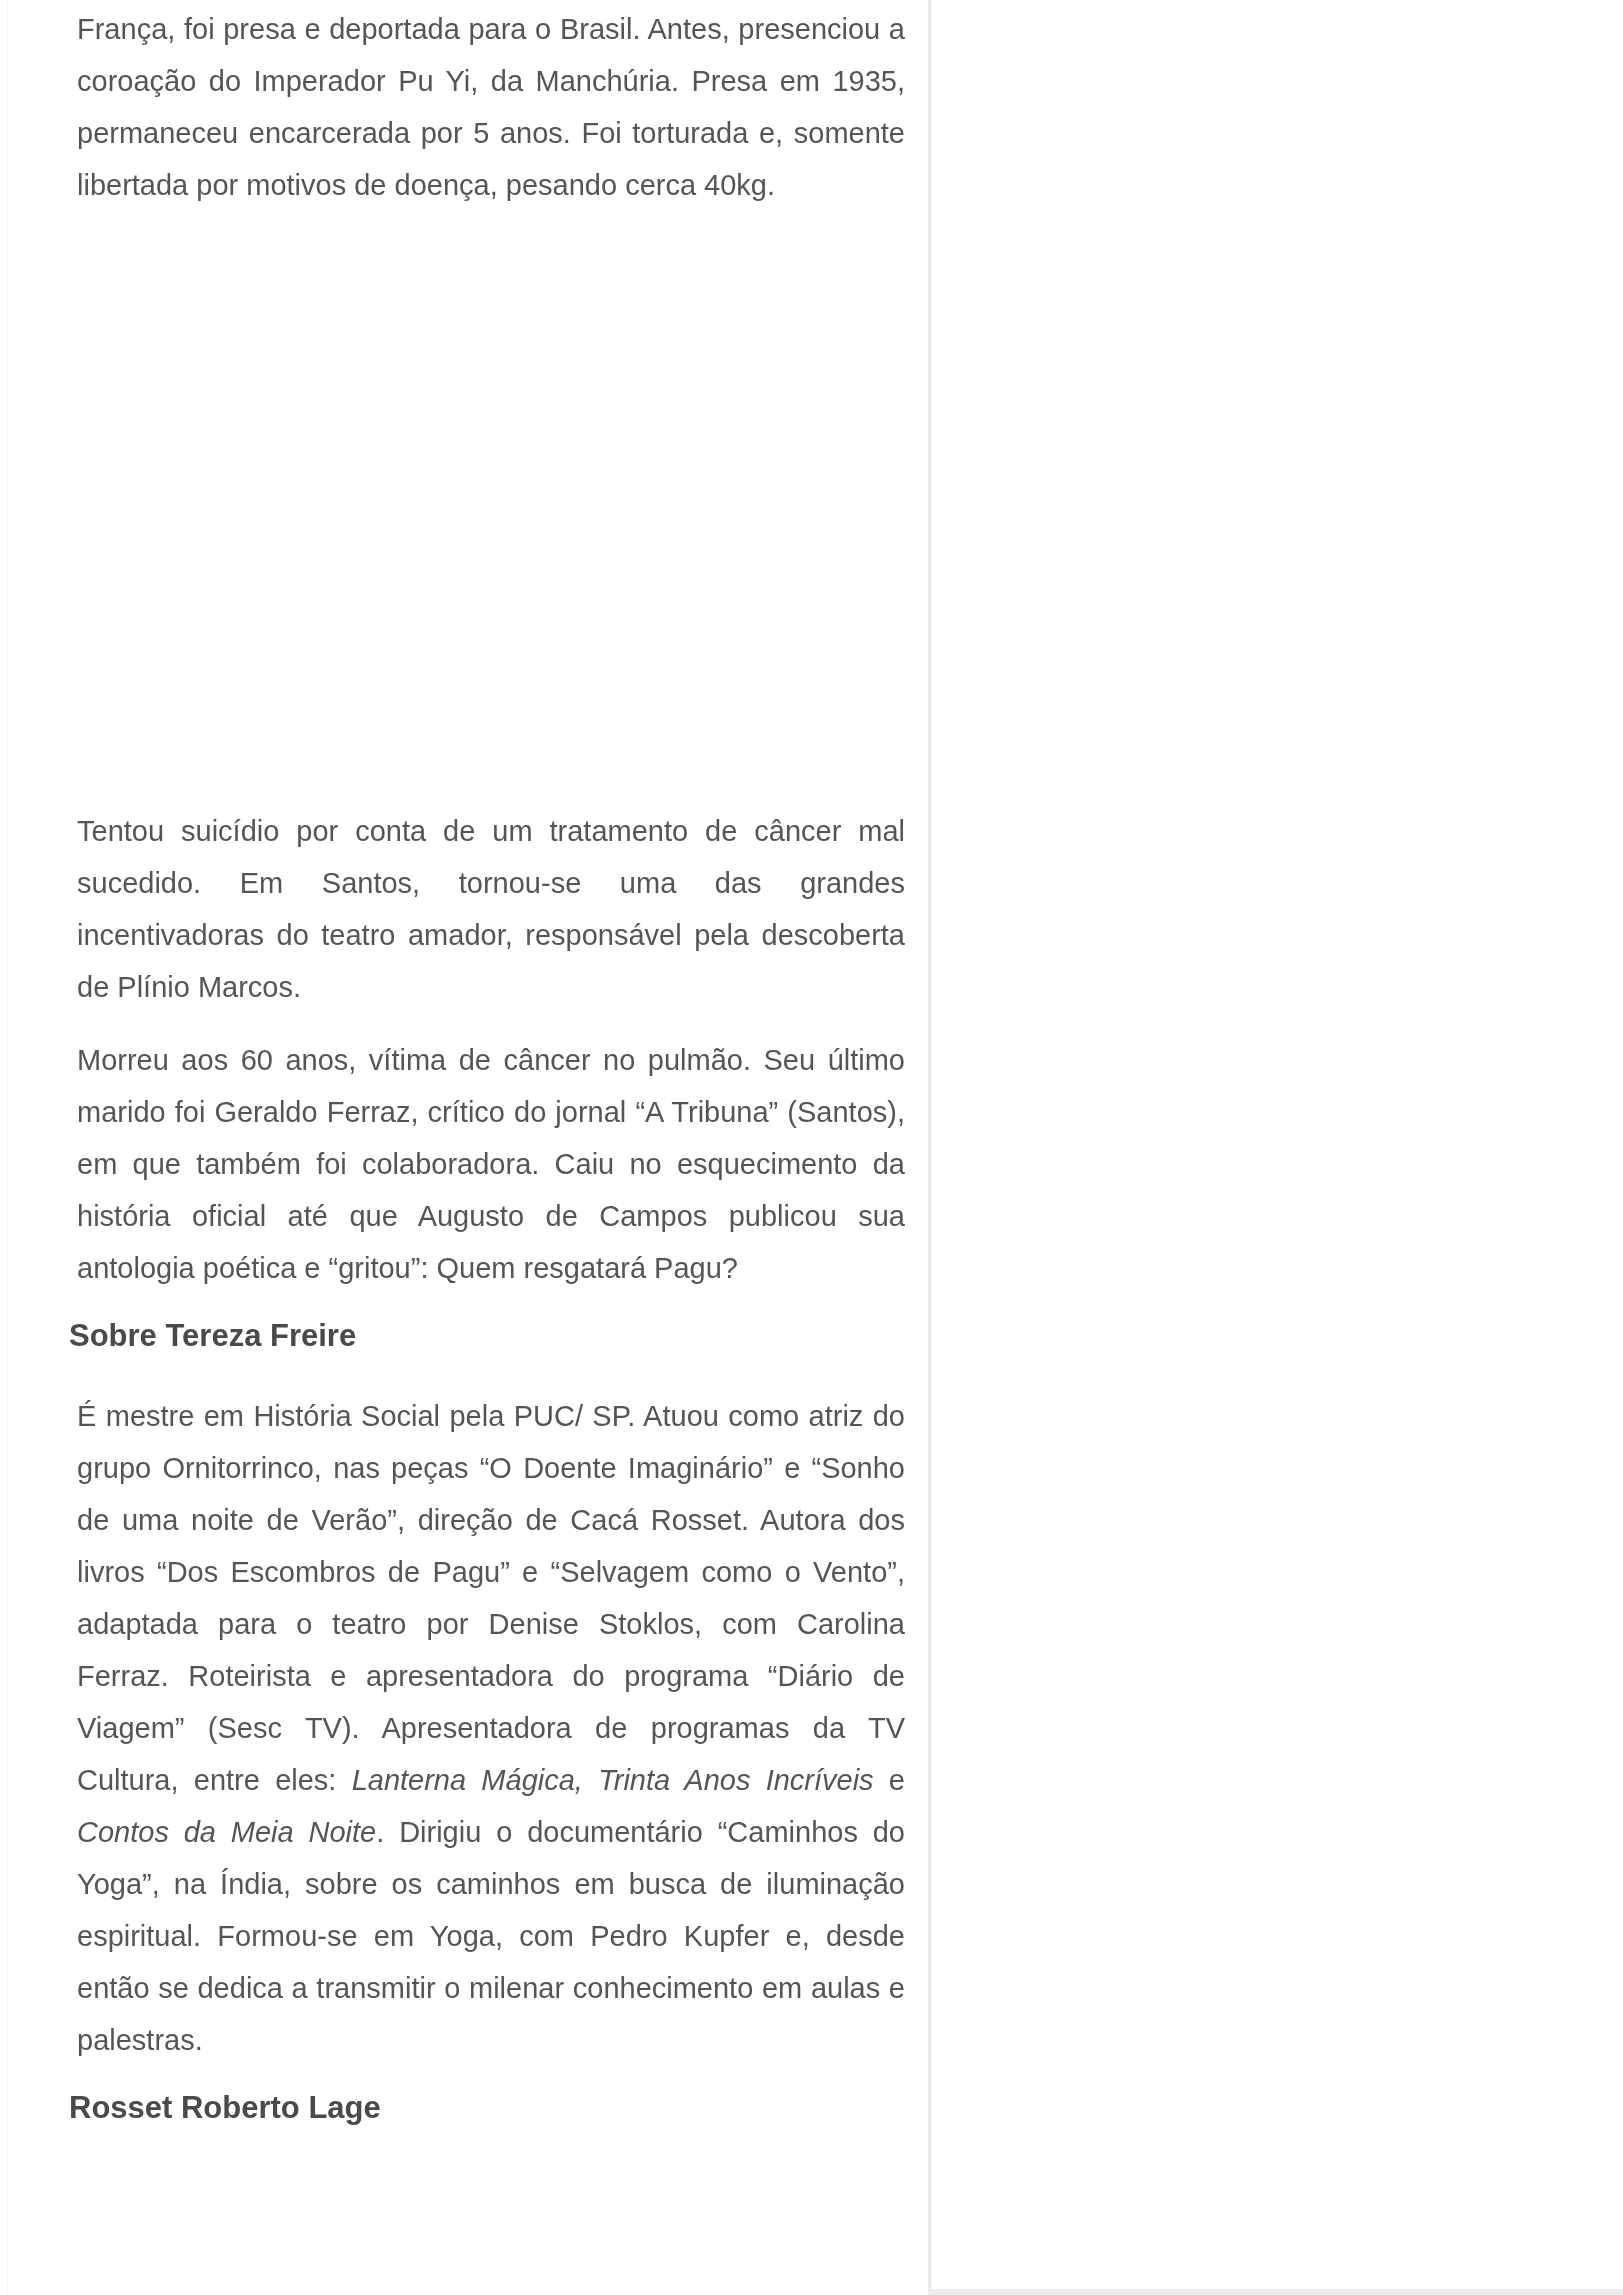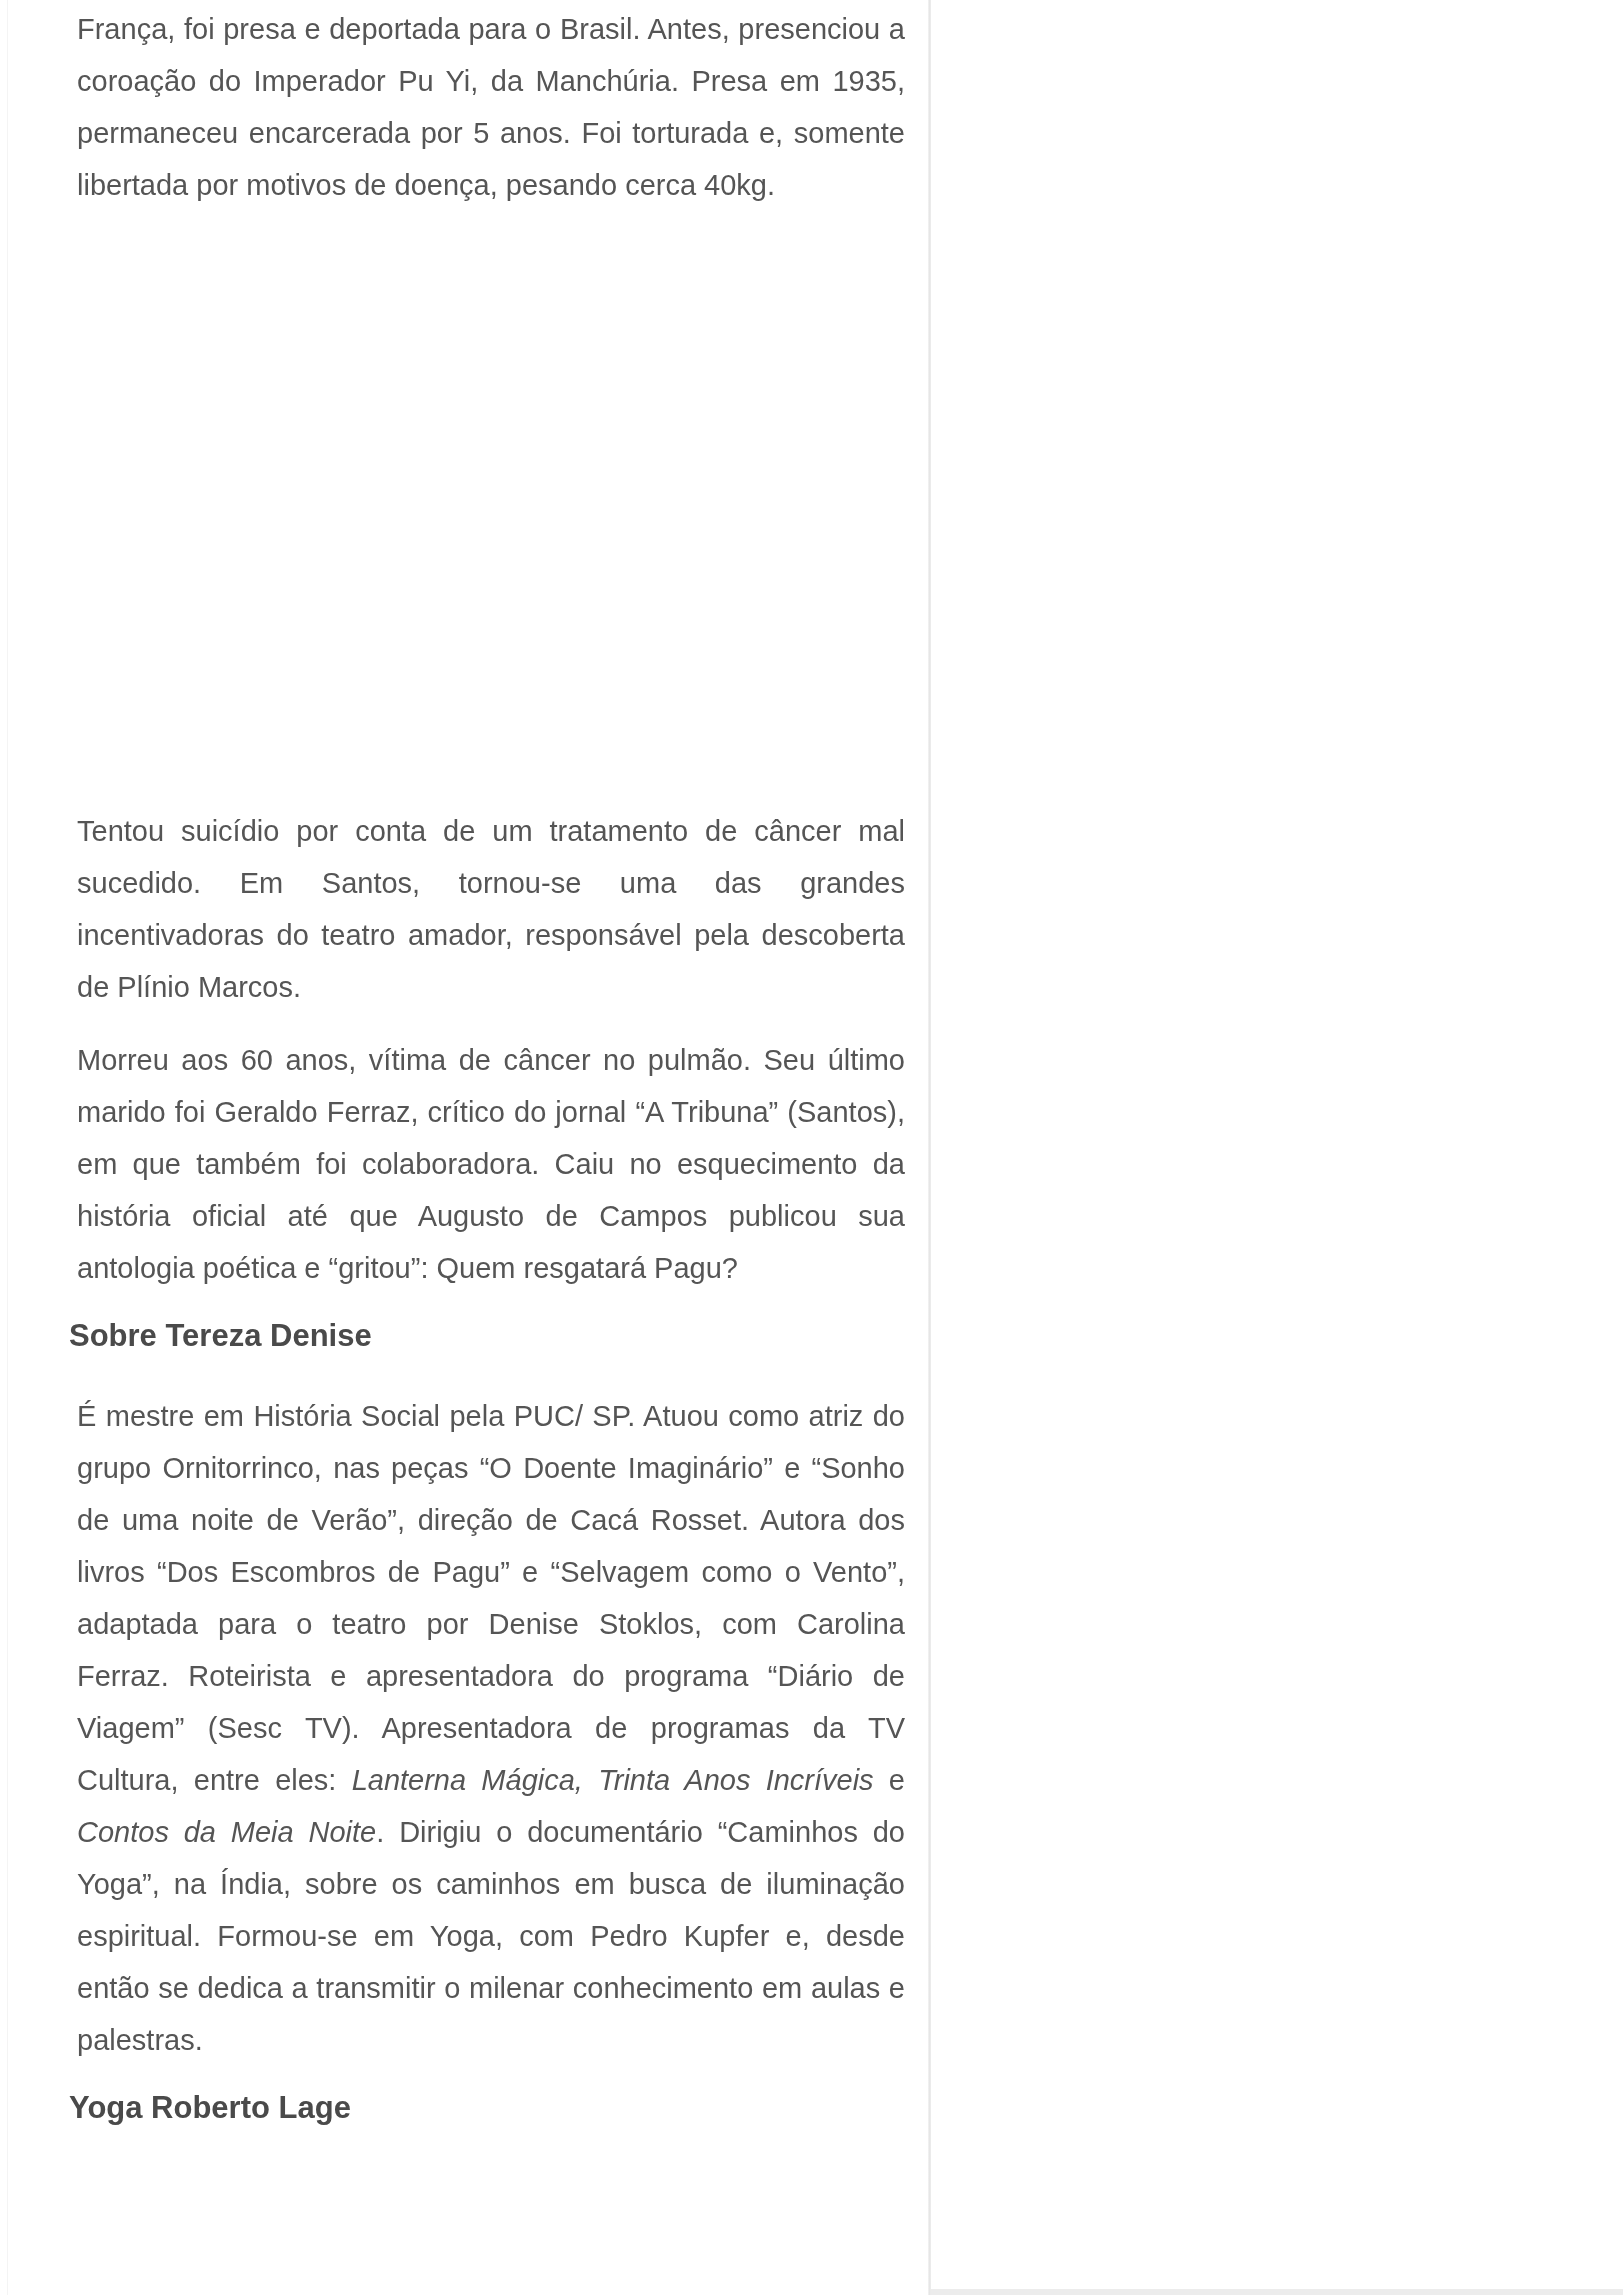--- a/index.html
+++ b/index.html
@@ -76,17 +76,17 @@
 
 <div class="left-edge-line"></div>
 <div class="content-divider-line"></div>
 <div class="bottom-right-strip"></div>
 
 <div class="article-column">
   <p class="first">França, foi presa e deportada para o Brasil. Antes, presenciou a coroação do Imperador Pu Yi, da Manchúria. Presa em 1935, permaneceu encarcerada por 5 anos. Foi torturada e, somente libertada por motivos de doença, pesando cerca 40kg.</p>
   <div class="embed-placeholder"></div>
   <p>Tentou suicídio por conta de um tratamento de câncer mal sucedido. Em Santos, tornou-se uma das grandes incentivadoras do teatro amador, responsável pela descoberta de Plínio Marcos.</p>
   <p>Morreu aos 60 anos, vítima de câncer no pulmão. Seu último marido foi Geraldo Ferraz, crítico do jornal “A Tribuna” (Santos), em que também foi colaboradora. Caiu no esquecimento da história oficial até que Augusto de Campos publicou sua antologia poética e “gritou”: Quem resgatará Pagu?</p>
-  <h2>Sobre Tereza Denise</h2>
+  <h2>Sobre Tereza Freire</h2>
   <p><span>É mestre em História Social pela PUC/ SP. Atuou como atriz do grupo Ornitorrinco, nas peças “O Doente Imaginário” e “Sonho de uma noite de Verão”, direção de Cacá Rosset. Autora dos livros “Dos Escombros de Pagu” e “Selvagem como o Vento”, adaptada para o teatro por Denise Stoklos, com Carolina Ferraz. Roteirista e apresentadora do programa “Diário de Viagem” (Sesc TV). Apresentadora de programas da TV Cultura, entre eles: </span><em>Lanterna Mágica, Trinta Anos Incríveis</em><span> e </span><em>Contos da Meia Noite</em><span>. Dirigiu o documentário “Caminhos do Yoga”, na Índia, sobre os caminhos em busca de iluminação espiritual. Formou-se em Yoga, com Pedro Kupfer e, desde então se dedica a transmitir o milenar conhecimento em aulas e palestras.</span></p>
-  <h2>Yoga Roberto Lage</h2>
+  <h2>Rosset Roberto Lage</h2>
 </div>
 
 
 </body></html>

